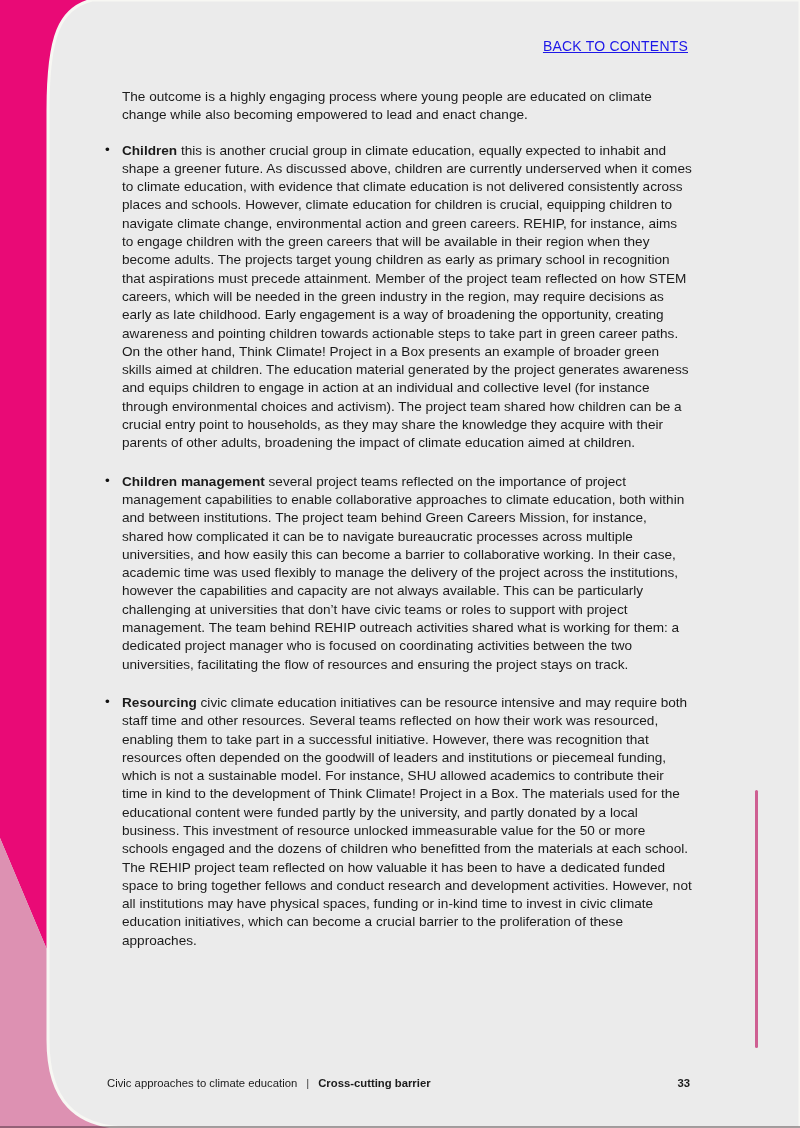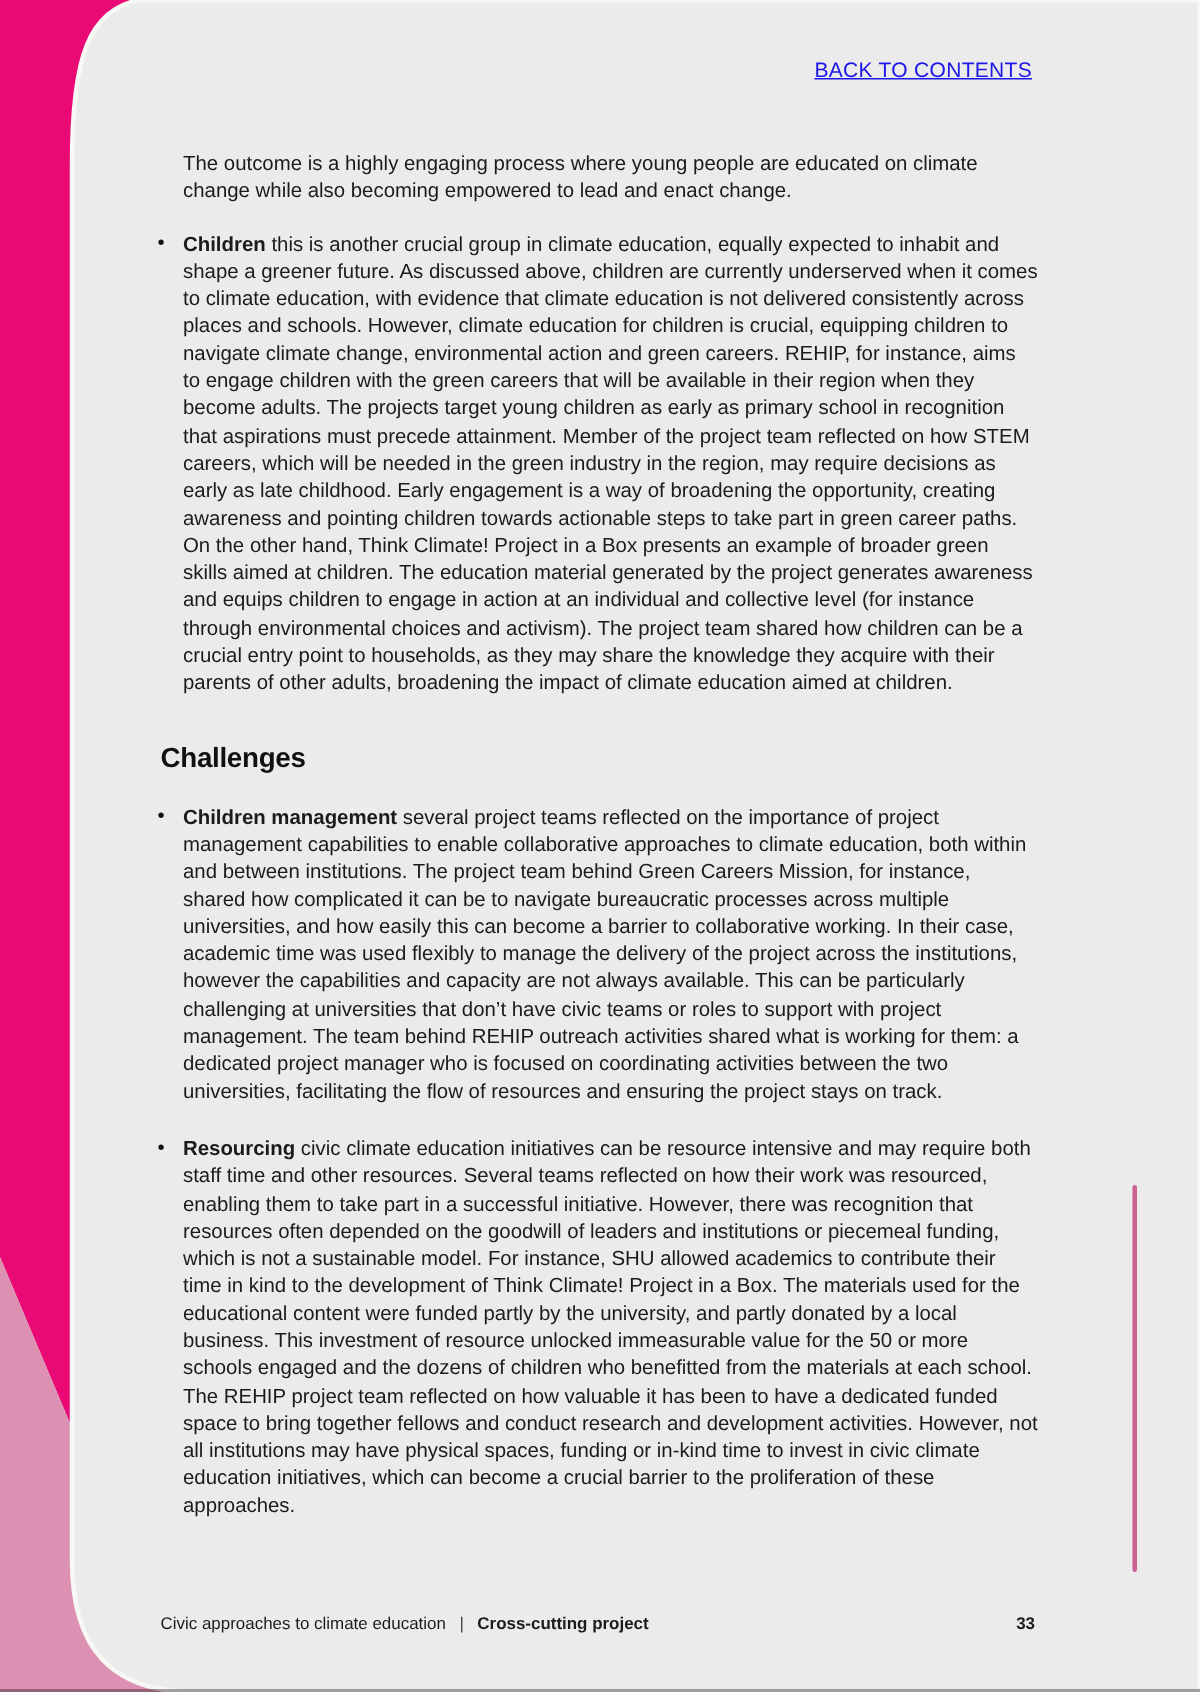--- a/index.html
+++ b/index.html
@@ -7,21 +7,21 @@
     position:relative;
     width:800px; height:1128px;
     overflow:hidden;
     background:#EBEBEB;
     font-family:"Liberation Sans","DejaVu Sans",sans-serif;
     color:#1b1b1b;
   }
   .backdrop { position:absolute; left:0; top:0; z-index:0; display:block; }
 
   .content {
-    position:absolute; left:122px; top:100px; width:570px; z-index:2;
+    position:absolute; left:122px; top:88px; width:570px; z-index:2;
     font-size:13.6px; line-height:18.3px;
   }
   .intro { margin:0 0 17px 0; }
 
   .bullet { position:relative; margin:0 0 20px 0; }
   .bullet:last-child { margin-bottom:0; }
   .bullet-marker {
     position:absolute; left:-17px; top:-1px;
     font-size:13.6px; color:#111;
   }
@@ -75,40 +75,39 @@
   <div class="content">
 
     <p class="intro">The outcome is a highly engaging process where young people are educated on climate change while also becoming empowered to lead and enact change.</p>
 
     <div class="bullet">
       <span class="bullet-marker">•</span>
       <span class="bullet-term">Children</span>
       <span class="bullet-text">this is another crucial group in climate education, equally expected to inhabit and shape a greener future. As discussed above, children are currently underserved when it comes to climate education, with evidence that climate education is not delivered consistently across places and schools. However, climate education for children is crucial, equipping children to navigate climate change, environmental action and green careers. REHIP, for instance, aims to engage children with the green careers that will be available in their region when they become adults. The projects target young children as early as primary school in recognition that aspirations must precede attainment. Member of the project team reflected on how STEM careers, which will be needed in the green industry in the region, may require decisions as early as late childhood. Early engagement is a way of broadening the opportunity, creating awareness and pointing children towards actionable steps to take part in green career paths. On the other hand, Think Climate! Project in a Box presents an example of broader green skills aimed at children. The education material generated by the project generates awareness and equips children to engage in action at an individual and collective level (for instance through environmental choices and activism). The project team shared how children can be a crucial entry point to households, as they may share the knowledge they acquire with their parents of other adults, broadening the impact of climate education aimed at children.</span>
     </div>
 
-    <h2 class="challenges-heading">Challenges</h2>
 
     <div class="bullet">
       <span class="bullet-marker">•</span>
       <span class="bullet-term">Children management</span>
       <span class="bullet-text">several project teams reflected on the importance of project management capabilities to enable collaborative approaches to climate education, both within and between institutions. The project team behind Green Careers Mission, for instance, shared how complicated it can be to navigate bureaucratic processes across multiple universities, and how easily this can become a barrier to collaborative working. In their case, academic time was used flexibly to manage the delivery of the project across the institutions, however the capabilities and capacity are not always available. This can be particularly challenging at universities that don’t have civic teams or roles to support with project management. The team behind REHIP outreach activities shared what is working for them: a dedicated project manager who is focused on coordinating activities between the two universities, facilitating the flow of resources and ensuring the project stays on track.</span>
     </div>
 
     <div class="bullet">
       <span class="bullet-marker">•</span>
       <span class="bullet-term">Resourcing</span>
       <span class="bullet-text">civic climate education initiatives can be resource intensive and may require both staff time and other resources. Several teams reflected on how their work was resourced, enabling them to take part in a successful initiative. However, there was recognition that resources often depended on the goodwill of leaders and institutions or piecemeal funding, which is not a sustainable model. For instance, SHU allowed academics to contribute their time in kind to the development of Think Climate! Project in a Box. The materials used for the educational content were funded partly by the university, and partly donated by a local business. This investment of resource unlocked immeasurable value for the 50 or more schools engaged and the dozens of children who benefitted from the materials at each school. The REHIP project team reflected on how valuable it has been to have a dedicated funded space to bring together fellows and conduct research and development activities. However, not all institutions may have physical spaces, funding or in-kind time to invest in civic climate education initiatives, which can become a crucial barrier to the proliferation of these approaches.</span>
     </div>
 
   </div>
 
   <div class="accent-bar"></div>
 
   <div class="page-footer">
     <span>Civic approaches to climate education</span>
     <span class="footer-sep">|</span>
-    <span class="footer-section">Cross-cutting project</span>
+    <span class="footer-section">Cross-cutting barrier</span>
     <span class="page-number">33</span>
   </div>
 
   <div class="bottom-edge"></div>
 
 </div>
 
 </body></html>

